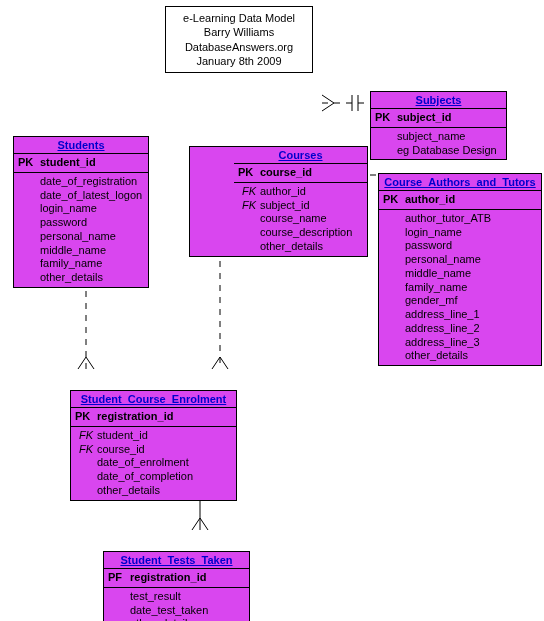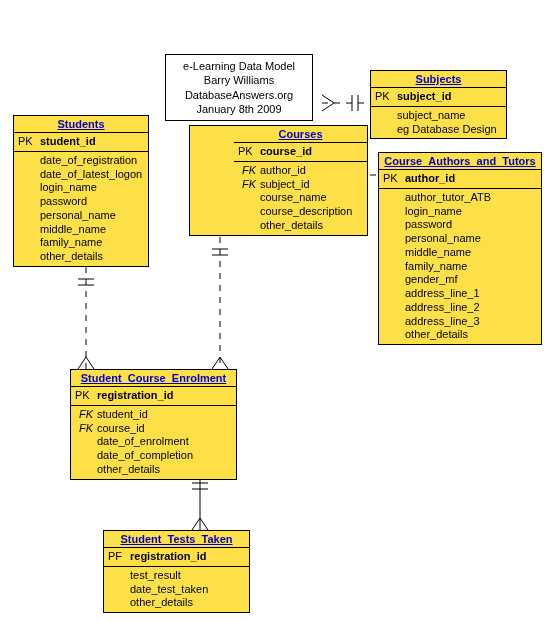--- a/index.html
+++ b/index.html
@@ -22,21 +22,22 @@
   .titlebox {
     position: absolute;
     border: 1px solid #000;
     text-align: center;
     padding: 4px 8px;
     line-height: 1.3;
   }
   .entity {
     position: absolute;
     border: 1px solid #000;
-    background: #fde047;
+    background: #d946ef;
+    margin-top: 21px;
   }
   .entity .hdr {
     color: #0000cc;
     font-weight: bold;
     text-align: center;
     padding: 2px 4px;
     border-bottom: 1px solid #000;
     text-decoration: underline;
   }
   .entity .body {
@@ -44,21 +45,21 @@
   }
   .row {
     display: flex;
     line-height: 1.25;
     padding: 0 4px;
     white-space: nowrap;
   }
   .keycol {
     width: 22px;
     flex: none;
-    font-weight: normal;
+    font-weight: bold;
   }
   .fk { font-style: italic; font-weight: normal; text-align: center; }
   .namecol { flex: 1 1 auto; }
   .pkrow .namecol { font-weight: bold; }
   .pksep {
     border-top: 1px solid #000;
     margin: 2px 0;
   }
   svg.lines {
     position: absolute;
@@ -101,21 +102,21 @@
   <line x1="358" y1="95" x2="358" y2="111"></line>
   <line x1="352" y1="95" x2="352" y2="111"></line>
   <path d="M 322 95 L 334 103 L 322 111"></path>
 
   <line class="dashed" x1="322" y1="175" x2="378" y2="175"></line>
   <line x1="366" y1="167" x2="366" y2="183"></line>
   <line x1="360" y1="167" x2="360" y2="183"></line>
   <path d="M 322 167 L 334 175 L 322 183"></path>
 </svg>
 
-<div class="titlebox" style="left:165px; top:6px; width:130px;margin-top:48px;">
+<div class="titlebox" style="left:165px; top:6px; width:130px;">
   <div>e-Learning Data Model</div>
   <div>Barry Williams</div>
   <div>DatabaseAnswers.org</div>
   <div>January 8th 2009</div>
 </div>
 
 <div class="entity" style="left:13px; top:115px; width:134px;">
   <div class="hdr">Students</div>
   <div class="body">
     <div class="row pkrow">

